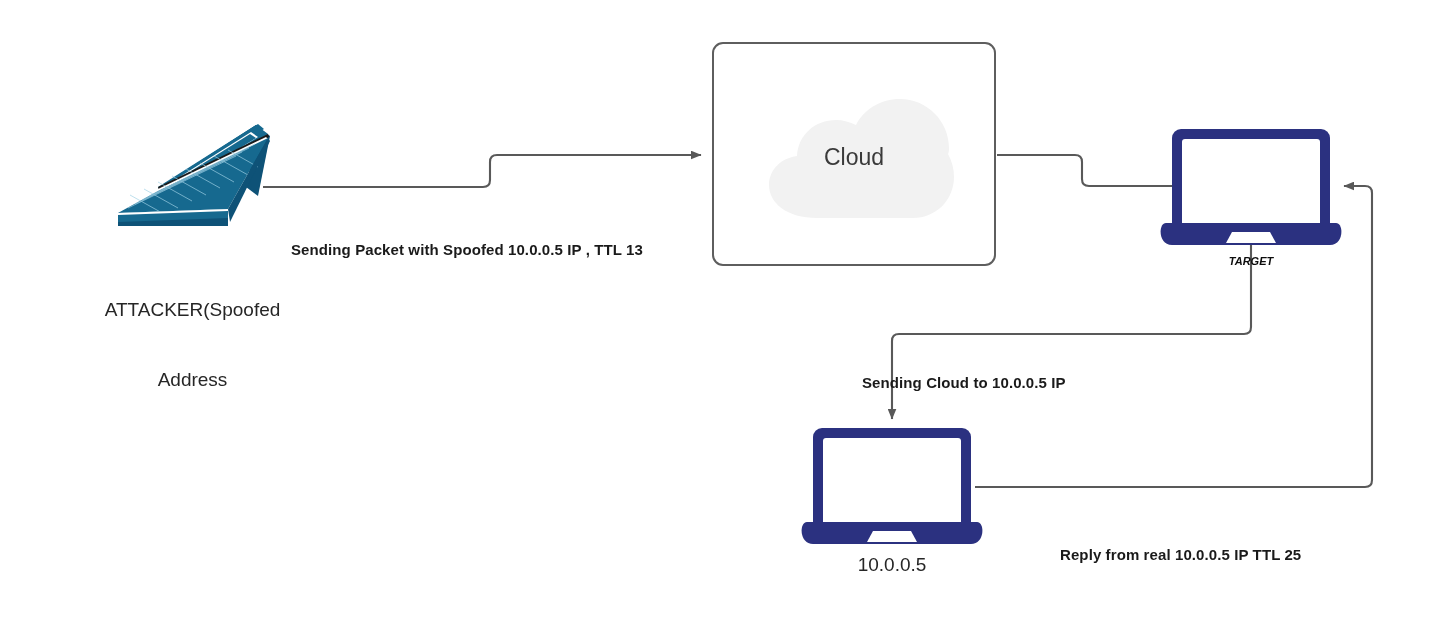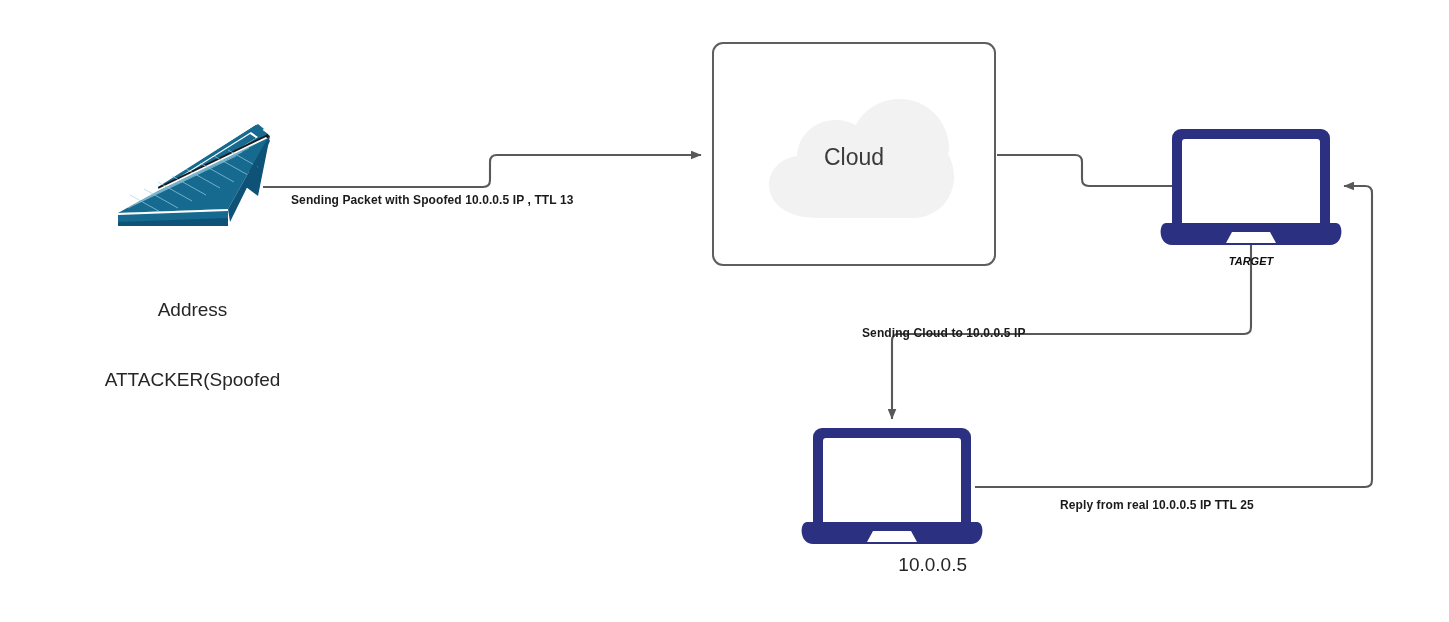--- a/index.html
+++ b/index.html
@@ -26,23 +26,24 @@
   }
 
   
   .lbl {
     position: absolute;
     color: #1a1a1a;
     white-space: pre;
     line-height: 1.22;
   }
   .lbl.edge {
-    font-size: 12px;
+    font-size: 15px;
     font-weight: bold;
     letter-spacing: .1px;
+    margin-top: 48px;
   }
   .lbl.node {
     font-size: 19px;
     font-weight: normal;
     color: #262626;
     text-align: center;
   }
   .lbl.node-b {
     font-size: 11px;
     font-weight: bold;
@@ -145,22 +146,22 @@
     </g>
 
     <polygon points="10,90 120,86 120,99 10,103" fill="#16698f"></polygon>
     <polygon points="10,90 120,86 120,88 10,92" fill="#ffffff"></polygon>
     <polygon points="10,99 120,95 120,103 10,103" fill="#0e5277"></polygon>
 
     <polygon points="120,86 160,15 162,18 122,99" fill="#0e5277"></polygon>
   </svg>
 
   <div class="lbl node" style="left:60px; top:252px; width:265px;">
+    <div>ATTACKER(Spoofed</div>
     <div>Address</div>
-    <div>ATTACKER(Spoofed</div>
   </div>
 
   <div id="cloud-box"></div>
 
   <svg id="cloud-shape" viewBox="0 0 200 119" xmlns="http://www.w3.org/2000/svg">
     <path d="M62,119 C32,119 14,104 14,86 C14,71 26,59 42,57
              C43,36 60,21 81,21 C88,21 95,23 101,26
              C109,10 126,0 145,0 C172,0 194,22 194,49
              C194,51 194,53 193,55
              C197,62 199,70 199,78 C199,101 181,119 158,119 Z" fill="#f2f2f2"></path>
@@ -179,21 +180,21 @@
 
   <div class="lbl node-b" style="left:1176px; top:255px; width:150px; text-align:center;">TARGET</div>
 
   <svg class="laptop" id="victim-laptop" style="left:799px; top:426px;" viewBox="0 0 186 118" xmlns="http://www.w3.org/2000/svg">
     <rect x="14" y="2" width="158" height="104" rx="9" ry="9" fill="#2b3180"></rect>
     <rect x="24" y="12" width="138" height="90" rx="3" ry="3" fill="#ffffff"></rect>
     <path d="M8,96 L178,96 C186,96 186,118 172,118 L14,118 C0,118 0,96 8,96 Z" fill="#2b3180"></path>
     <path d="M74,105 L112,105 L118,116 L68,116 Z" fill="#ffffff"></path>
   </svg>
 
-  <div class="lbl node" style="left:817px; top:553px; width:150px; text-align:right;">10.0.0.5</div>
+  <div class="lbl node" style="left:817px; top:553px; width:150px; text-align:center;">10.0.0.5</div>
 
   <div class="lbl edge" style="left:291px; top:193px;">Sending Packet with Spoofed 10.0.0.5 IP , TTL 13</div>
 
   <div class="lbl edge" style="left:862px; top:326px;">Sending Cloud to 10.0.0.5 IP</div>
 
   <div class="lbl edge" style="left:1060px; top:498px;">Reply from real 10.0.0.5 IP TTL 25</div>
 
 </div>
 
 </body></html>

